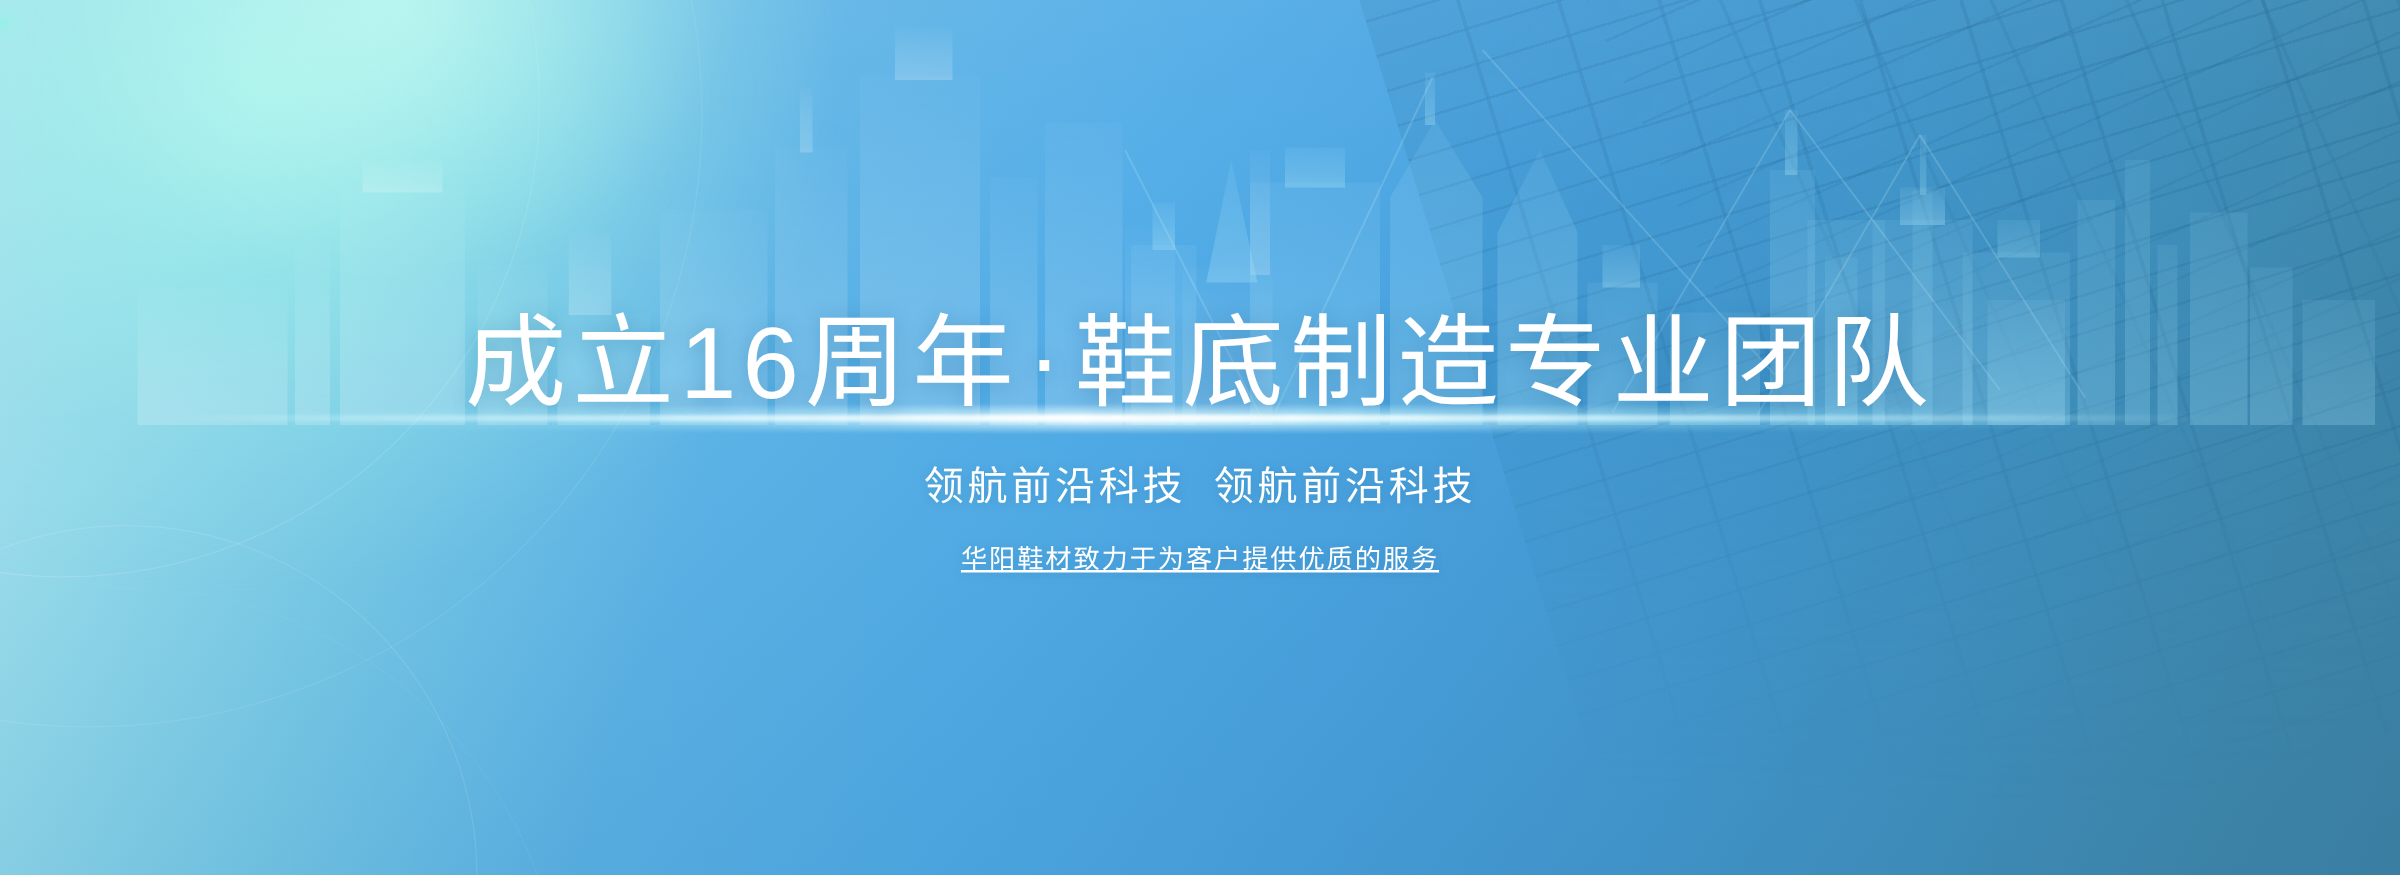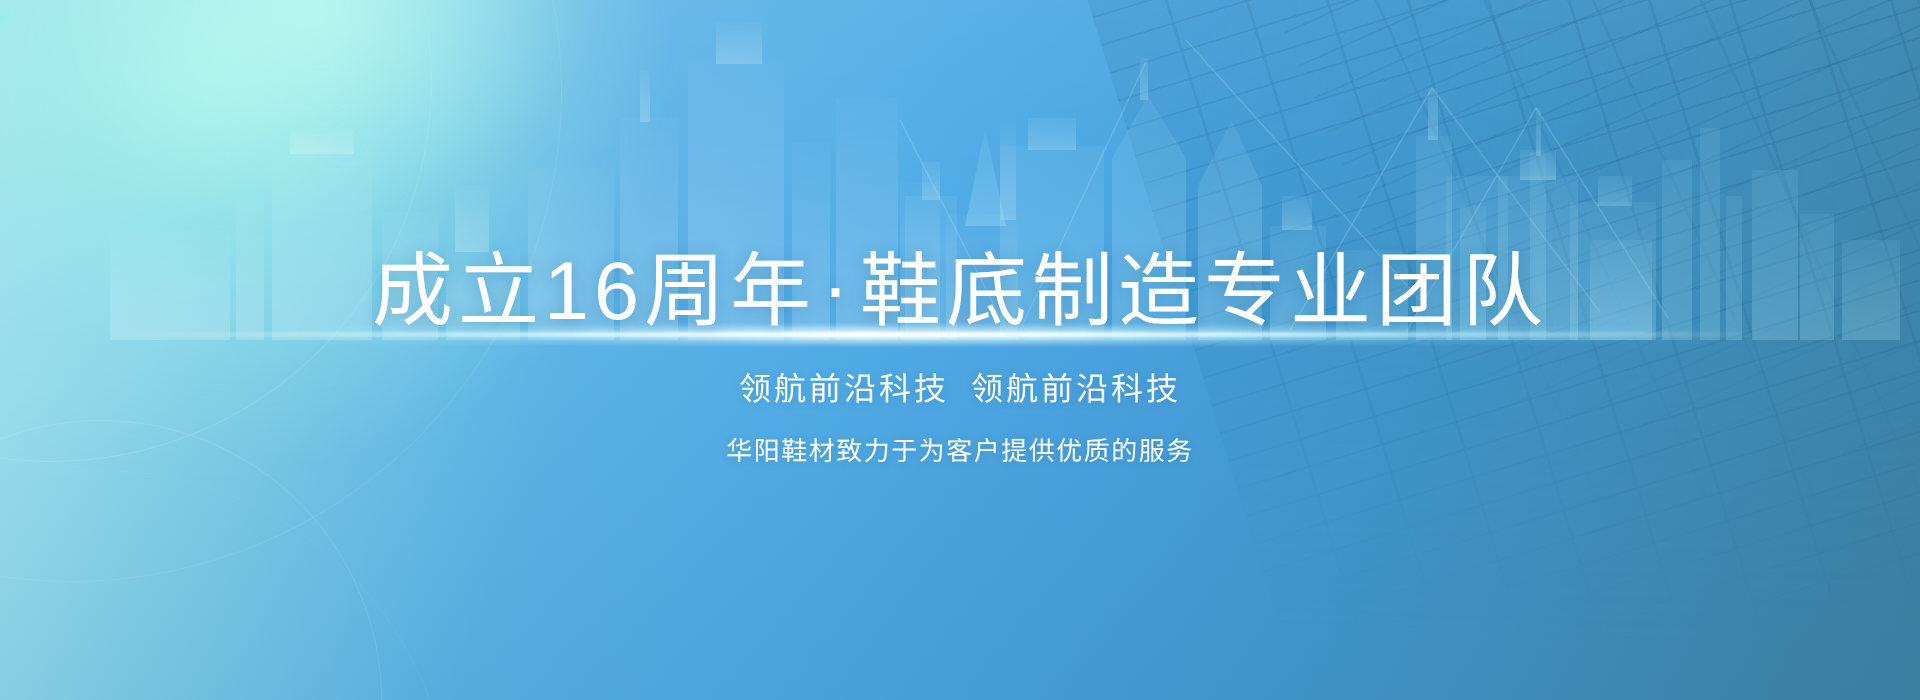--- a/index.html
+++ b/index.html
@@ -186,25 +186,26 @@
     font-size: 32px;
     font-weight: 400;
     letter-spacing: 3px;
     white-space: nowrap;
     text-shadow: 0 1px 8px rgba(20,90,140,0.22);
   }
   .sub1 .gap { display: inline-block; width: 22px; }
   .sub2 {
     margin: 0;
     padding-top: 21px;
-    font-size: 26px;
+    font-size: 21px;
     font-weight: 400;
     letter-spacing: 1.5px;
     white-space: nowrap;
     text-shadow: 0 1px 8px rgba(20,90,140,0.22);
+    text-decoration: underline;
   }
 </style>
 </head>
 <body>
 
 <div id="banner">
 
   <div class="layer bg-base"></div>
 
   <div class="layer facade"></div>

